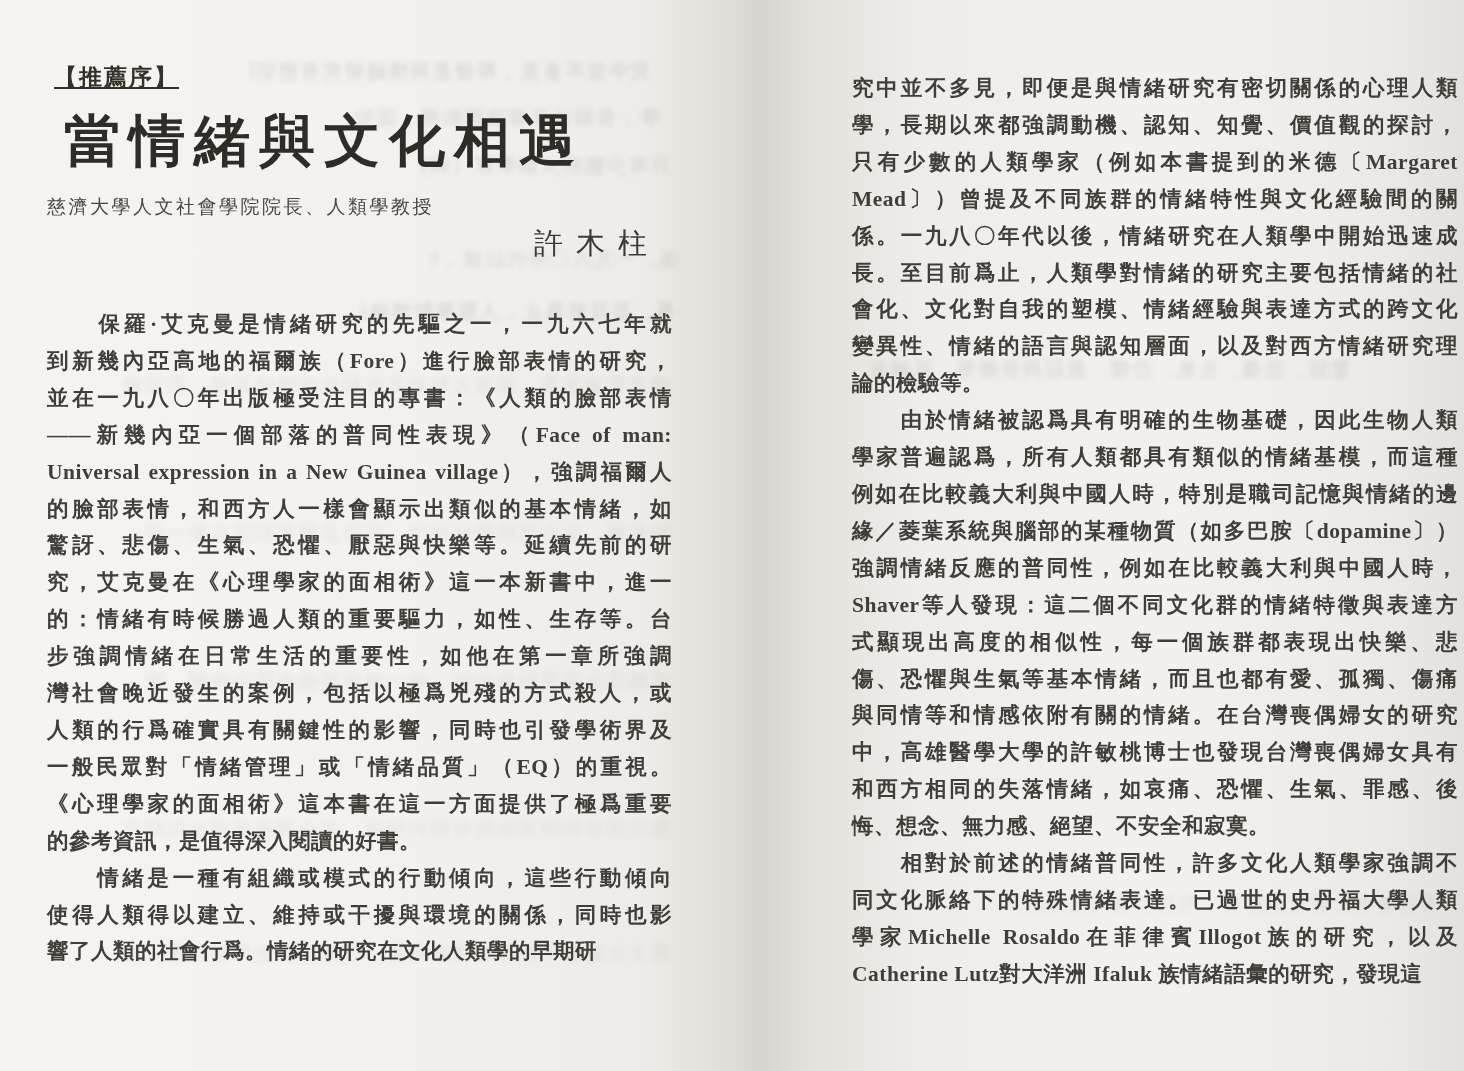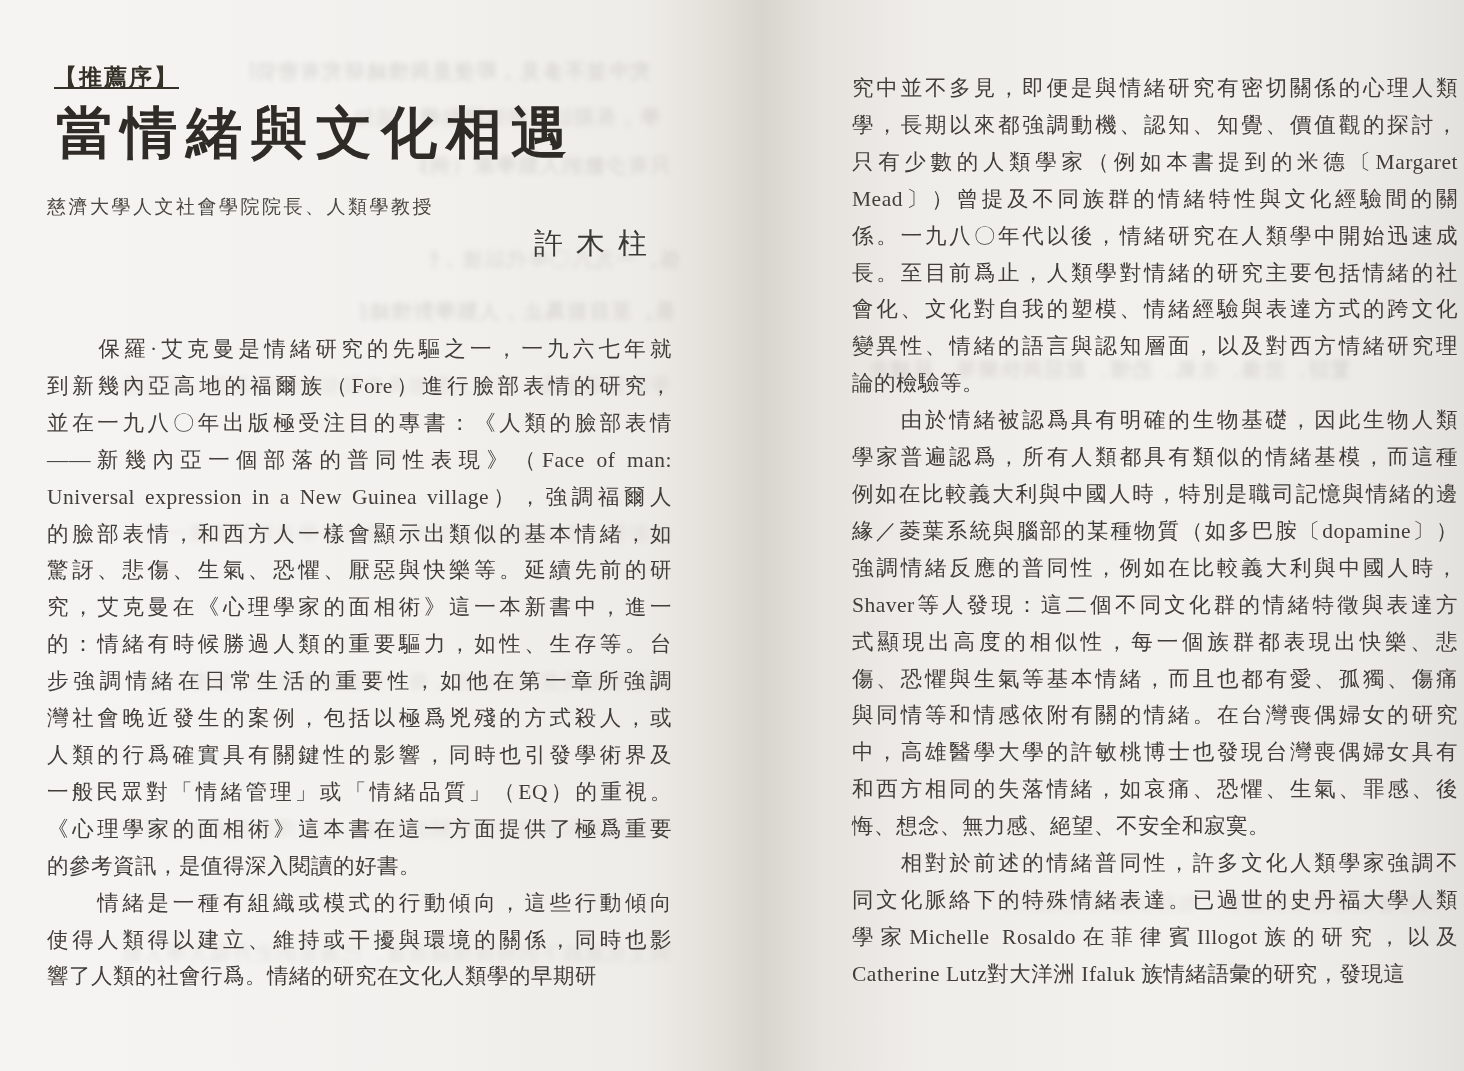--- a/index.html
+++ b/index.html
@@ -38,38 +38,38 @@
   }
   
   .page-layer{position:absolute;inset:0;z-index:2;}
   .section-label{
     position:absolute;left:54px;top:62px;
     font-size:23px;font-weight:600;letter-spacing:2px;
     color:#343128;
     text-decoration:underline;
   }
   .title{
-    position:absolute;left:52px;top:92px;margin:4px;
+    position:absolute;left:52px;top:92px;margin:12px;
     font-size:56px;font-weight:700;letter-spacing:9px;
     color:#2f2c27;
   }
   .author-title{
     position:absolute;left:47px;top:194px;width:613px;
     text-align:left;
     font-size:19px;letter-spacing:2.5px;
     color:#4a4740;
   }
   .author-name{
     position:absolute;left:47px;top:224px;width:613px;
     text-align:right;
     font-size:29px;letter-spacing:13px;
     color:#3c3a34;
   }
-  .body{position:absolute;}
-  .body-left{left:47px;top:331px;width:625px;}
+  .body{position:absolute;font-weight:bold;}
+  .body-left{left:47px;top:306px;width:625px;}
   .body-right{left:852px;top:70px;width:606px;}
   .para{margin:0;}
   .line{
     font-size:21.5px;
     line-height:36.9px;
     letter-spacing:0.5px;
     color:#413e39;
     text-align:justify;
     text-align-last:justify;
   }

